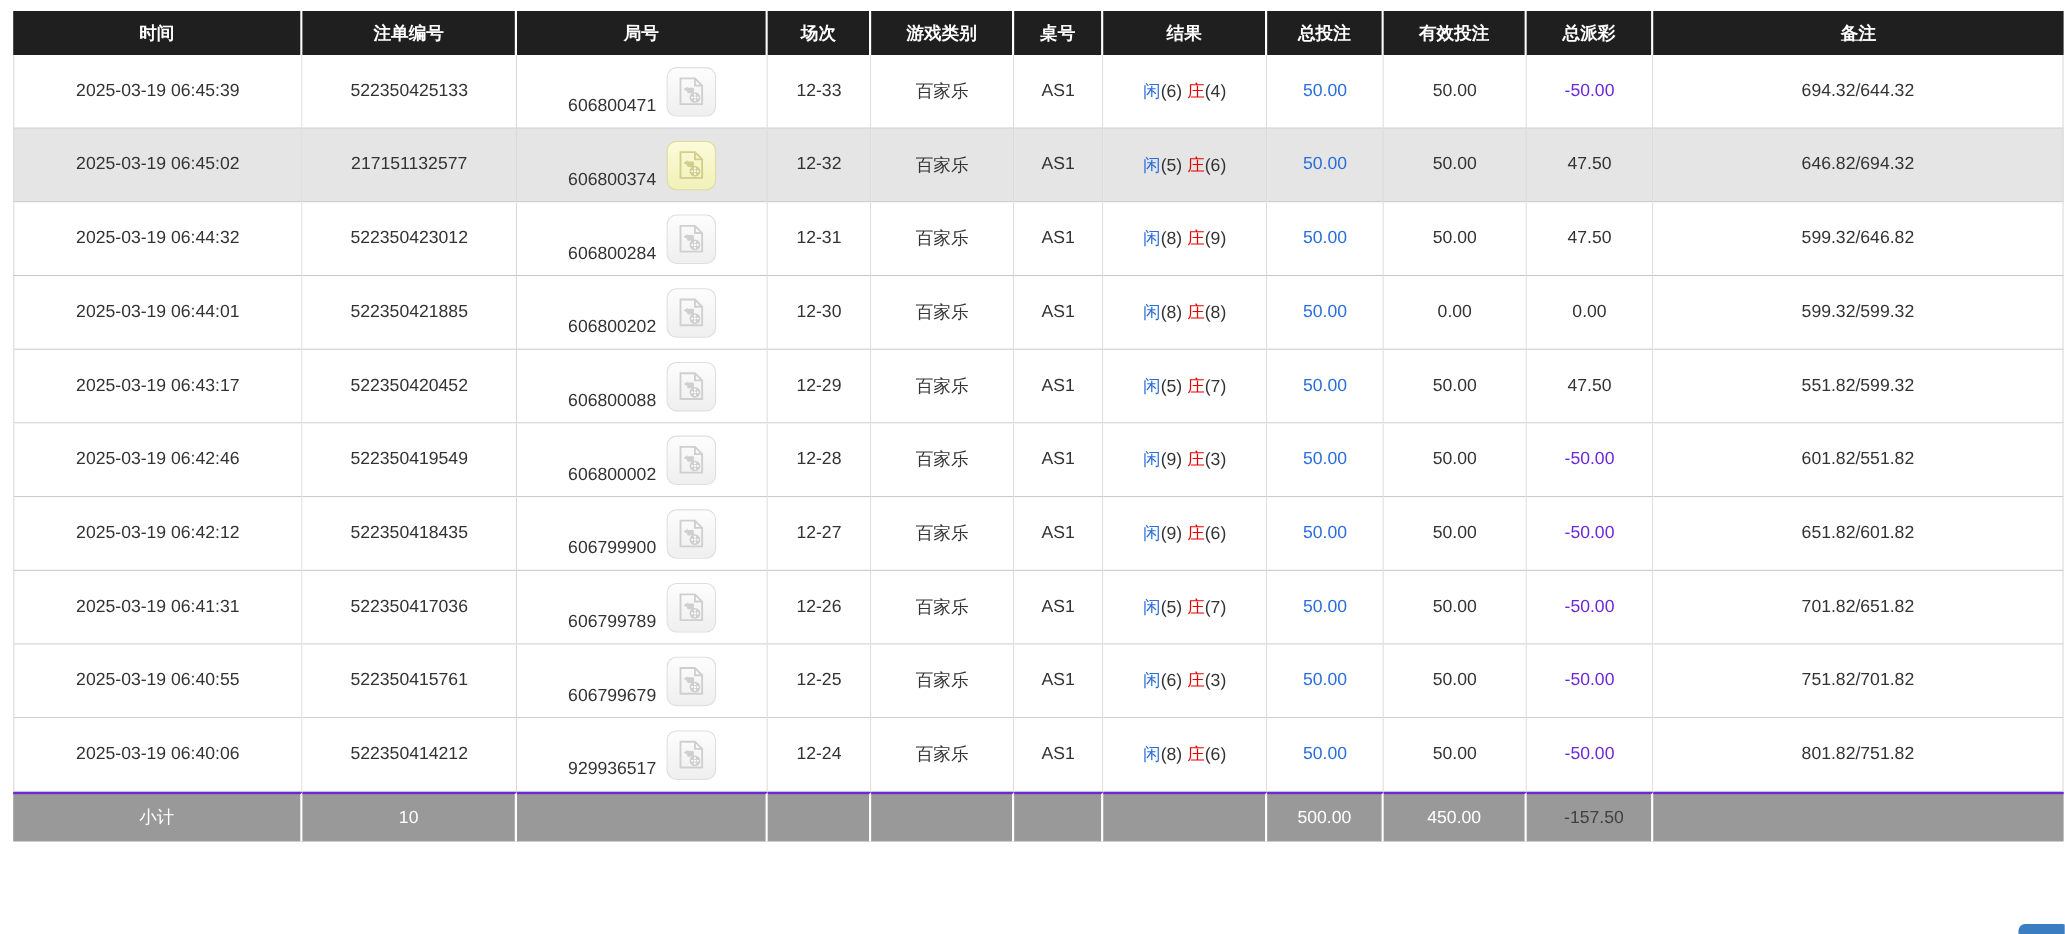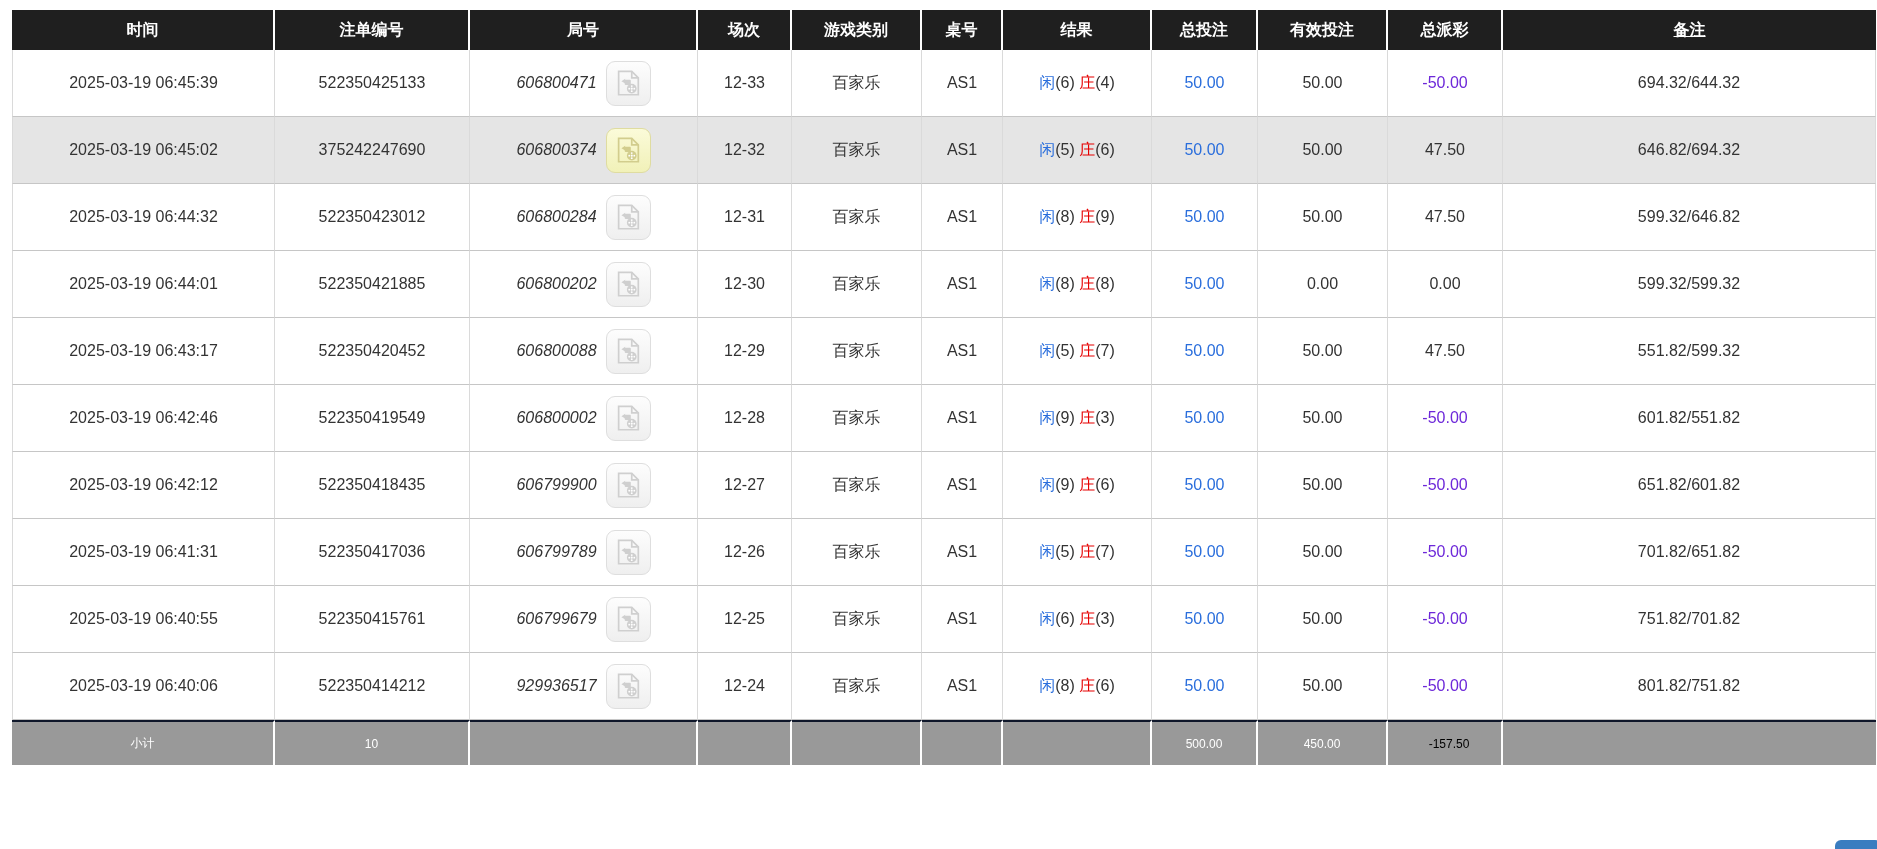--- a/index.html
+++ b/index.html
@@ -28,45 +28,45 @@
 
   tbody td {
     height:67px; text-align:center; vertical-align:middle;
     font-size:16px; color:#333333; background:#ffffff;
     border-right:1px solid #dadada; border-bottom:1px solid #c6c6c6;
     padding:0 4px;
   }
   tbody td:first-child { border-left:1px solid #dadada; }
   tr.highlight td { background:#e5e5e5; }
 
-  .round-wrap { display:flex; align-items:center; justify-content:center; gap:9px;font-style:italic; }
+  .round-wrap { display:flex; align-items:flex-end; justify-content:center; gap:9px; }
   .video-btn {
     width:45px; height:45px; border-radius:9px; cursor:pointer;
     border:1px solid #dedede; background:linear-gradient(#fdfdfd,#efefef);
     display:inline-flex; align-items:center; justify-content:center; padding:0;
   }
   .video-btn svg { display:block; }
   .video-glyph { color:#cfcfcf; }
   tr.highlight .video-btn {
     background:linear-gradient(#fbfbd9,#f1f1b8); border-color:#dfdca0;
   }
   tr.highlight .video-glyph { color:#d2cd8d; }
 
   .link-blue { color:#2a6edc; text-decoration:none; cursor:pointer; }
   .player-blue { color:#2a6edc; }
   .banker-red { color:#e60000; }
   td.neg, span.neg { color:#6d28d9; }
 
   tr.summary td {
-    background:#999999; color:#ffffff; font-size:12px;
-    height:45px; border-top:2px solid #0f172a; border-right:2px solid #ffffff;
+    background:#999999; color:#ffffff; font-size:16px;
+    height:45px; border-top:2px solid #6d28d9; border-right:2px solid #ffffff;
     border-bottom:none; border-left:none;
   }
   tr.summary td:last-child { border-right:none; }
-  tr.summary td.neg { color:#000000;padding-left:13px; }
+  tr.summary td.neg { color:#404040;padding-left:13px; }
 
   .corner-action-btn {
     position:absolute; left:1835px; top:840px; width:46px; height:30px;
     background:#3a7dc0; border:none; border-radius:6px; cursor:pointer;
   }
 </style>
 </head>
 <body>
 
 <div class="table-wrap">
@@ -132,21 +132,21 @@
     <td>
       <a class="link-blue">50.00</a>
     </td>
     <td>50.00</td>
     <td class="neg">-50.00</td>
     <td>694.32/644.32</td>
   </tr>
 
   <tr class="highlight">
     <td>2025-03-19 06:45:02</td>
-    <td>375242247690</td>
+    <td>217151132577</td>
     <td>
       <div class="round-wrap">
         <span>606800374</span>
         <button class="video-btn">
           <svg class="video-glyph" width="30" height="30" viewBox="0 0 32 32" fill="none">
             <path d="M6 3.5 H20 L27 10.5 V28.5 H6 Z" stroke="currentColor" stroke-width="1.8"></path>
             <path d="M20 3.5 V10.5 H27" stroke="currentColor" stroke-width="1.8"></path>
             <polygon points="9,14 13,16.5 13,11.5" fill="currentColor"></polygon>
             <rect x="12.5" y="12.5" width="6.5" height="5.5" rx="1" fill="currentColor"></rect>
             <circle cx="20" cy="22" r="5.2" fill="currentColor"></circle>

